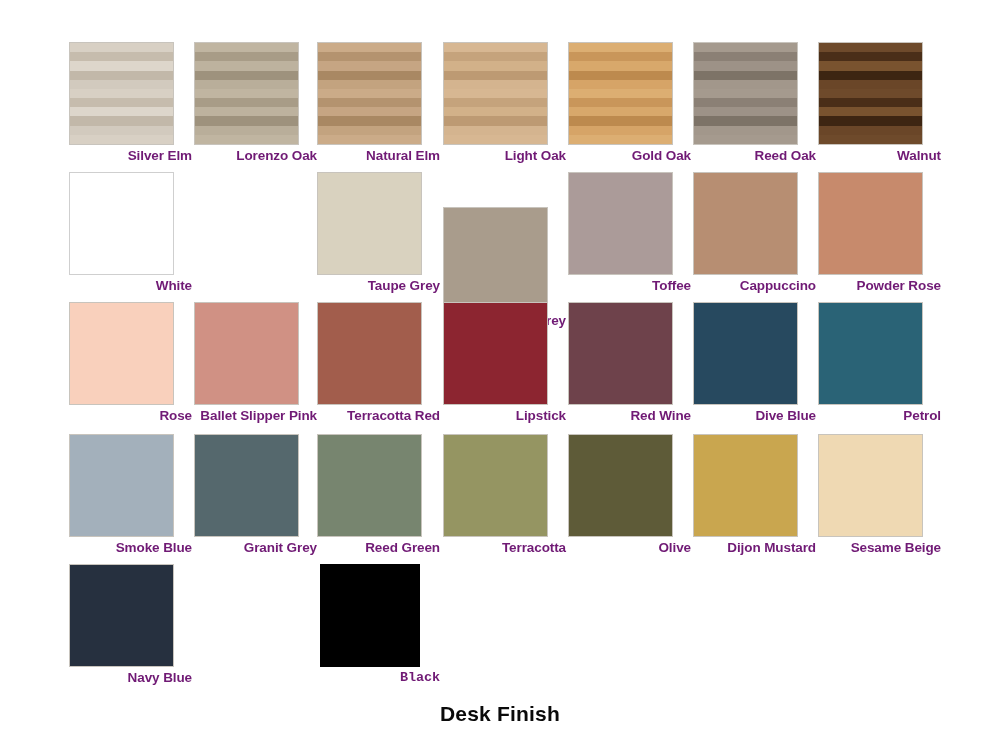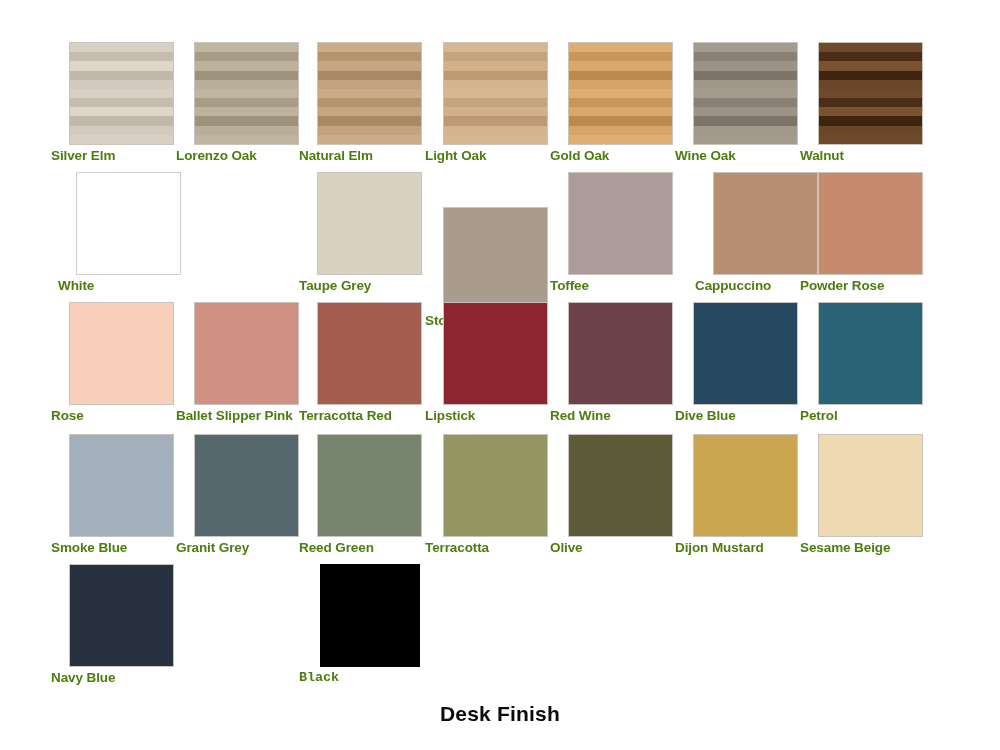--- a/index.html
+++ b/index.html
@@ -52,24 +52,24 @@
 
   .swatch-chip.white-chip {
     border: 1px solid #cfcfcf;
   }
 
   .swatch-label {
     position: absolute;
     top: 105px;
     left: -18px;
     width: 141px;
-    text-align: left;
+    text-align: right;
     font-size: 13.5px;
     font-weight: bold;
-    color: #4d7c0f;
+    color: #701a75;
     line-height: 18px;
     letter-spacing: -0.1px;
     white-space: nowrap;
   }
 
   #board-title {
     position: absolute;
     left: 0;
     top: 702px;
     width: 1000px;
@@ -100,45 +100,45 @@
       <div class="swatch-cell" style="left: 443px;">
         <div class="swatch-chip" style="background: linear-gradient(rgb(215, 183, 146) 0%, rgb(215, 183, 146) 9.09%, rgb(197, 163, 124) 9.09%, rgb(197, 163, 124) 18.18%, rgb(210, 177, 137) 18.18%, rgb(210, 177, 137) 27.27%, rgb(189, 154, 115) 27.27%, rgb(189, 154, 115) 36.36%, rgb(212, 180, 143) 36.36%, rgb(212, 180, 143) 45.45%, rgb(215, 183, 146) 45.45%, rgb(215, 183, 146) 54.55%, rgb(197, 163, 124) 54.55%, rgb(197, 163, 124) 63.64%, rgb(210, 177, 137) 63.64%, rgb(210, 177, 137) 72.73%, rgb(189, 154, 115) 72.73%, rgb(189, 154, 115) 81.82%, rgb(212, 180, 143) 81.82%, rgb(212, 180, 143) 90.91%, rgb(215, 183, 146) 90.91%, rgb(215, 183, 146) 100%) rgb(206, 172, 133);"></div>
         <div class="swatch-label">Light Oak</div>
       </div>
       <div class="swatch-cell" style="left: 568px; padding-left: 46px;">
         <div class="swatch-chip" style="background: linear-gradient(rgb(220, 174, 114) 0%, rgb(220, 174, 114) 9.09%, rgb(201, 150, 90) 9.09%, rgb(201, 150, 90) 18.18%, rgb(216, 168, 107) 18.18%, rgb(216, 168, 107) 27.27%, rgb(189, 138, 78) 27.27%, rgb(189, 138, 78) 36.36%, rgb(214, 164, 103) 36.36%, rgb(214, 164, 103) 45.45%, rgb(220, 174, 114) 45.45%, rgb(220, 174, 114) 54.55%, rgb(201, 150, 90) 54.55%, rgb(201, 150, 90) 63.64%, rgb(216, 168, 107) 63.64%, rgb(216, 168, 107) 72.73%, rgb(189, 138, 78) 72.73%, rgb(189, 138, 78) 81.82%, rgb(214, 164, 103) 81.82%, rgb(214, 164, 103) 90.91%, rgb(220, 174, 114) 90.91%, rgb(220, 174, 114) 100%) rgb(212, 162, 100);"></div>
         <div class="swatch-label">Gold Oak</div>
       </div>
       <div class="swatch-cell" style="left: 693px;">
         <div class="swatch-chip" style="background: linear-gradient(rgb(165, 154, 142) 0%, rgb(165, 154, 142) 9.09%, rgb(139, 128, 117) 9.09%, rgb(139, 128, 117) 18.18%, rgb(157, 146, 135) 18.18%, rgb(157, 146, 135) 27.27%, rgb(125, 115, 103) 27.27%, rgb(125, 115, 103) 36.36%, rgb(162, 151, 139) 36.36%, rgb(162, 151, 139) 45.45%, rgb(165, 154, 142) 45.45%, rgb(165, 154, 142) 54.55%, rgb(139, 128, 117) 54.55%, rgb(139, 128, 117) 63.64%, rgb(157, 146, 135) 63.64%, rgb(157, 146, 135) 72.73%, rgb(125, 115, 103) 72.73%, rgb(125, 115, 103) 81.82%, rgb(162, 151, 139) 81.82%, rgb(162, 151, 139) 90.91%, rgb(165, 154, 142) 90.91%, rgb(165, 154, 142) 100%) rgb(152, 141, 130);"></div>
-        <div class="swatch-label">Wine Oak</div>
+        <div class="swatch-label">Reed Oak</div>
       </div>
       <div class="swatch-cell" style="left: 818px;">
         <div class="swatch-chip" style="background: linear-gradient(rgb(110, 74, 43) 0%, rgb(110, 74, 43) 9.09%, rgb(74, 46, 24) 9.09%, rgb(74, 46, 24) 18.18%, rgb(121, 83, 47) 18.18%, rgb(121, 83, 47) 27.27%, rgb(61, 37, 18) 27.27%, rgb(61, 37, 18) 36.36%, rgb(106, 70, 40) 36.36%, rgb(106, 70, 40) 45.45%, rgb(110, 74, 43) 45.45%, rgb(110, 74, 43) 54.55%, rgb(74, 46, 24) 54.55%, rgb(74, 46, 24) 63.64%, rgb(121, 83, 47) 63.64%, rgb(121, 83, 47) 72.73%, rgb(61, 37, 18) 72.73%, rgb(61, 37, 18) 81.82%, rgb(106, 70, 40) 81.82%, rgb(106, 70, 40) 90.91%, rgb(110, 74, 43) 90.91%, rgb(110, 74, 43) 100%) rgb(93, 60, 34);"></div>
         <div class="swatch-label">Walnut</div>
       </div>
     </div>
     <div class="swatch-row" style="top: 172px;">
-      <div class="swatch-cell" style="left: 76px;">
+      <div class="swatch-cell" style="left: 69px;">
         <div class="swatch-chip white-chip" style="background: rgb(255, 255, 255);"></div>
         <div class="swatch-label">White</div>
       </div>
       <div class="swatch-cell" style="left: 317px;">
         <div class="swatch-chip" style="background: rgb(217, 210, 191);"></div>
         <div class="swatch-label">Taupe Grey</div>
       </div>
       <div class="swatch-cell" style="left: 443px; margin-top: 35px;">
         <div class="swatch-chip" style="background: rgb(169, 156, 140);"></div>
         <div class="swatch-label">Stone Grey</div>
       </div>
       <div class="swatch-cell" style="left: 568px;">
         <div class="swatch-chip" style="background: rgb(171, 155, 153);"></div>
         <div class="swatch-label">Toffee</div>
       </div>
-      <div class="swatch-cell" style="left: 693px; margin-left: 20px;">
+      <div class="swatch-cell" style="left: 693px;">
         <div class="swatch-chip" style="background: rgb(183, 142, 114);"></div>
         <div class="swatch-label">Cappuccino</div>
       </div>
       <div class="swatch-cell" style="left: 818px;">
         <div class="swatch-chip" style="background: rgb(199, 138, 108);"></div>
         <div class="swatch-label">Powder Rose</div>
       </div>
     </div>
     <div class="swatch-row" style="top: 302px;">
       <div class="swatch-cell" style="left: 69px; padding-left: 19px;">

